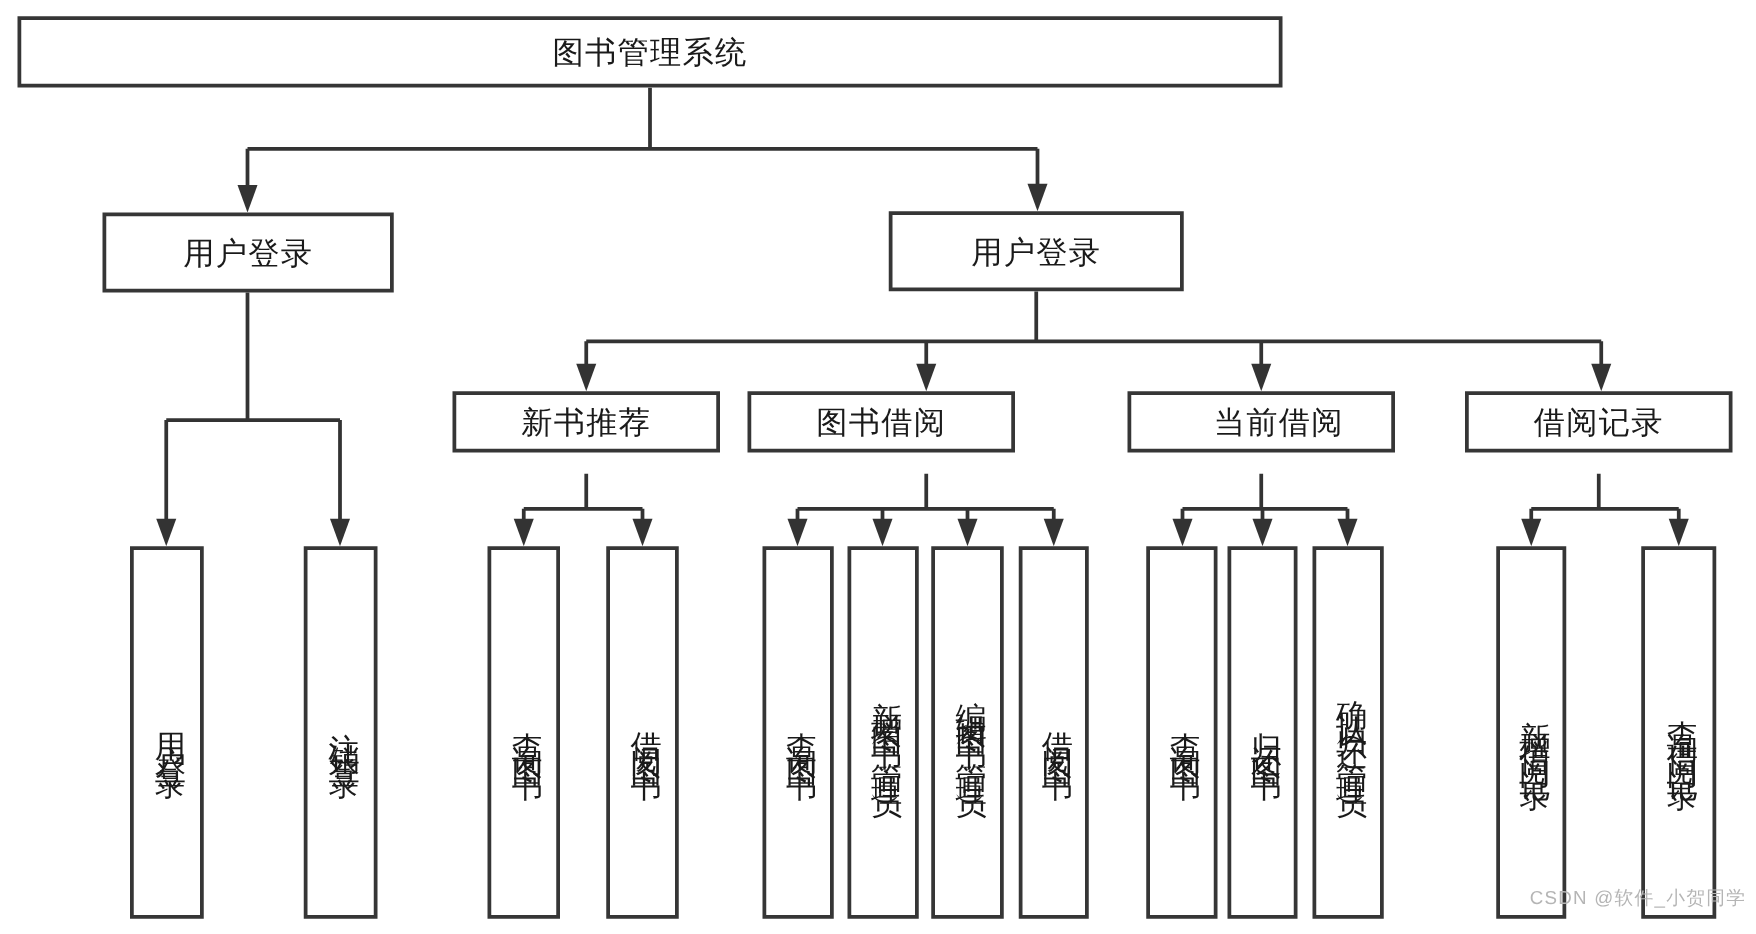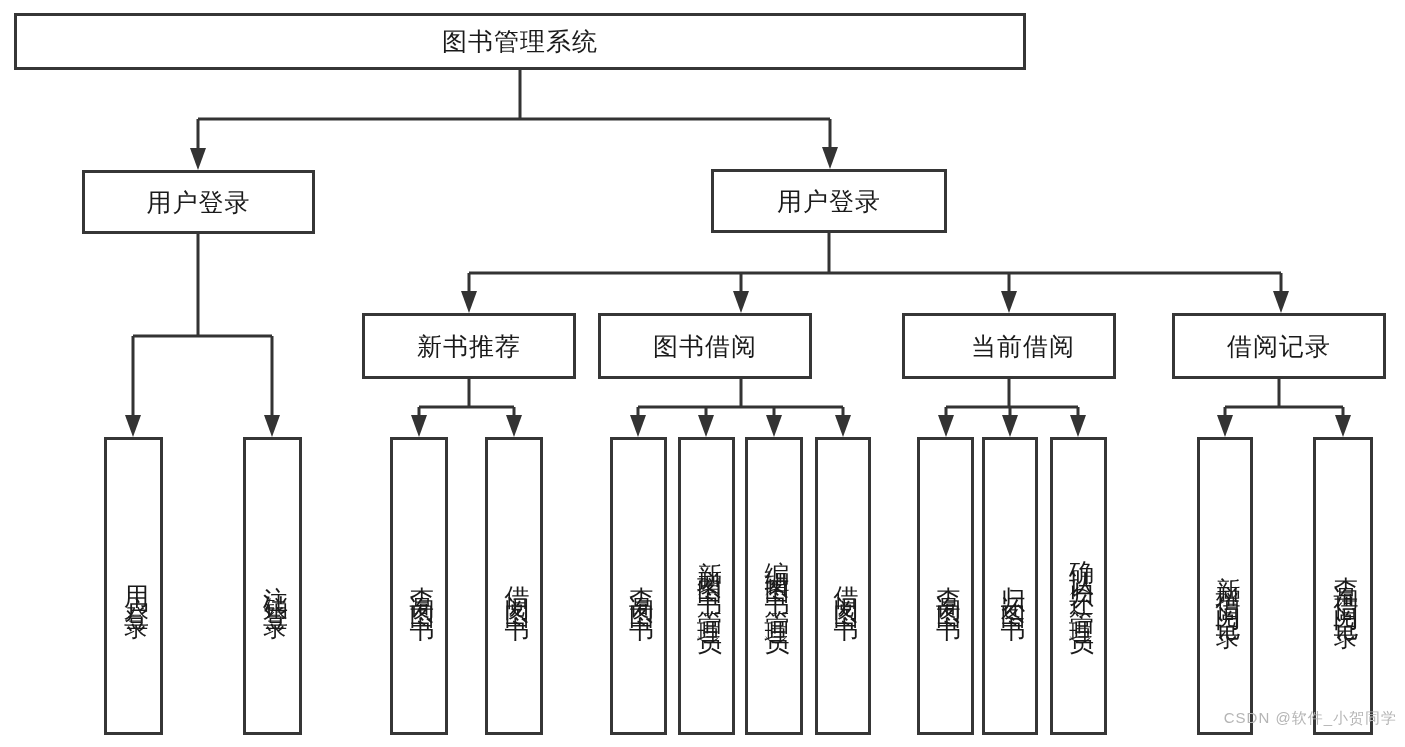--- a/index.html
+++ b/index.html
@@ -36,21 +36,21 @@
     font-size: 25px;
     color: #1a1a1a;
     letter-spacing: 1px;
     white-space: nowrap;
   }
   
   .root-box { left: 14px; top: 13px; width: 1012px; height: 57px; }
   
   .lv2 { height: 64px; }
   
-  .lv3 { top: 313px; height: 66px; }
+  .lv3 { top: 313px; height: 49px; }
   
   .vbox { top: 437px; height: 298px; }
   .vtext {
     writing-mode: vertical-rl;
     text-orientation: mixed;
     font-size: 25px;
     line-height: 1.15;
     letter-spacing: 10px;
     color: #1a1a1a;
   }

